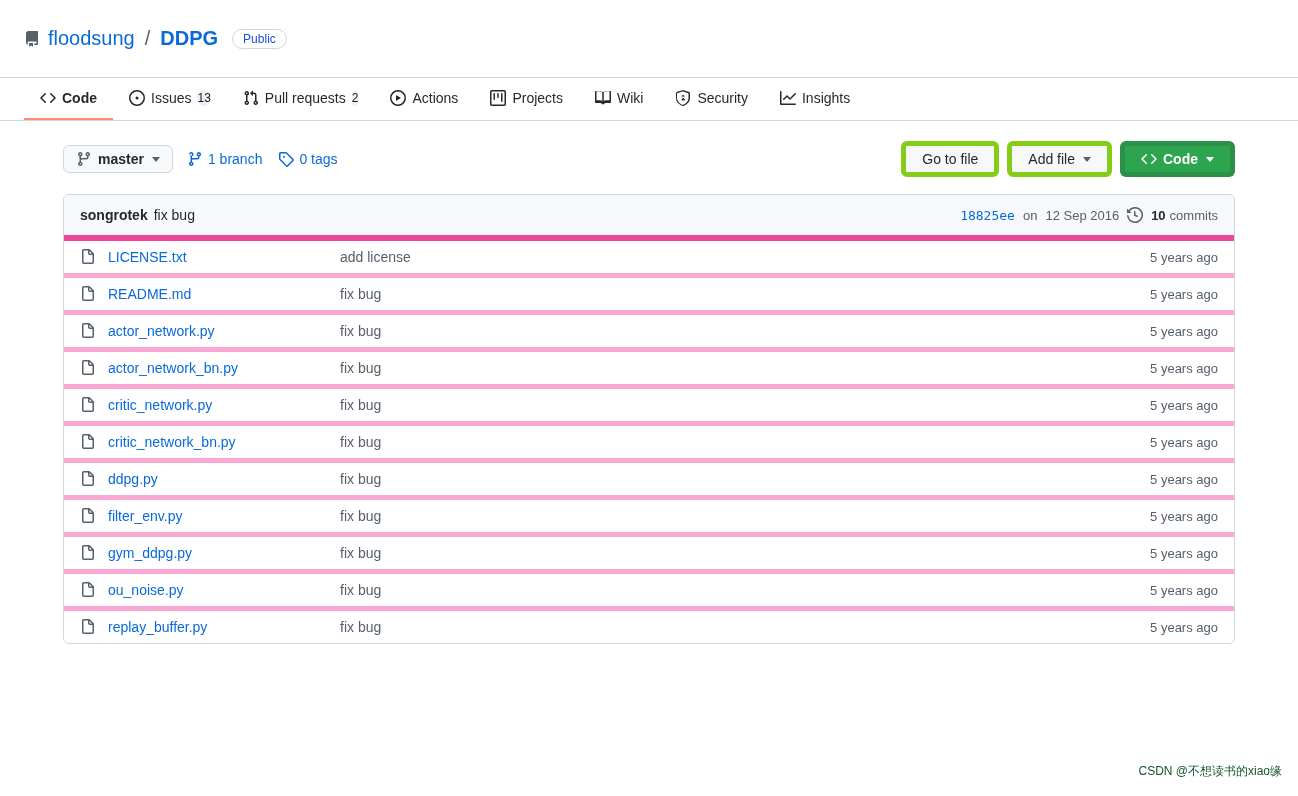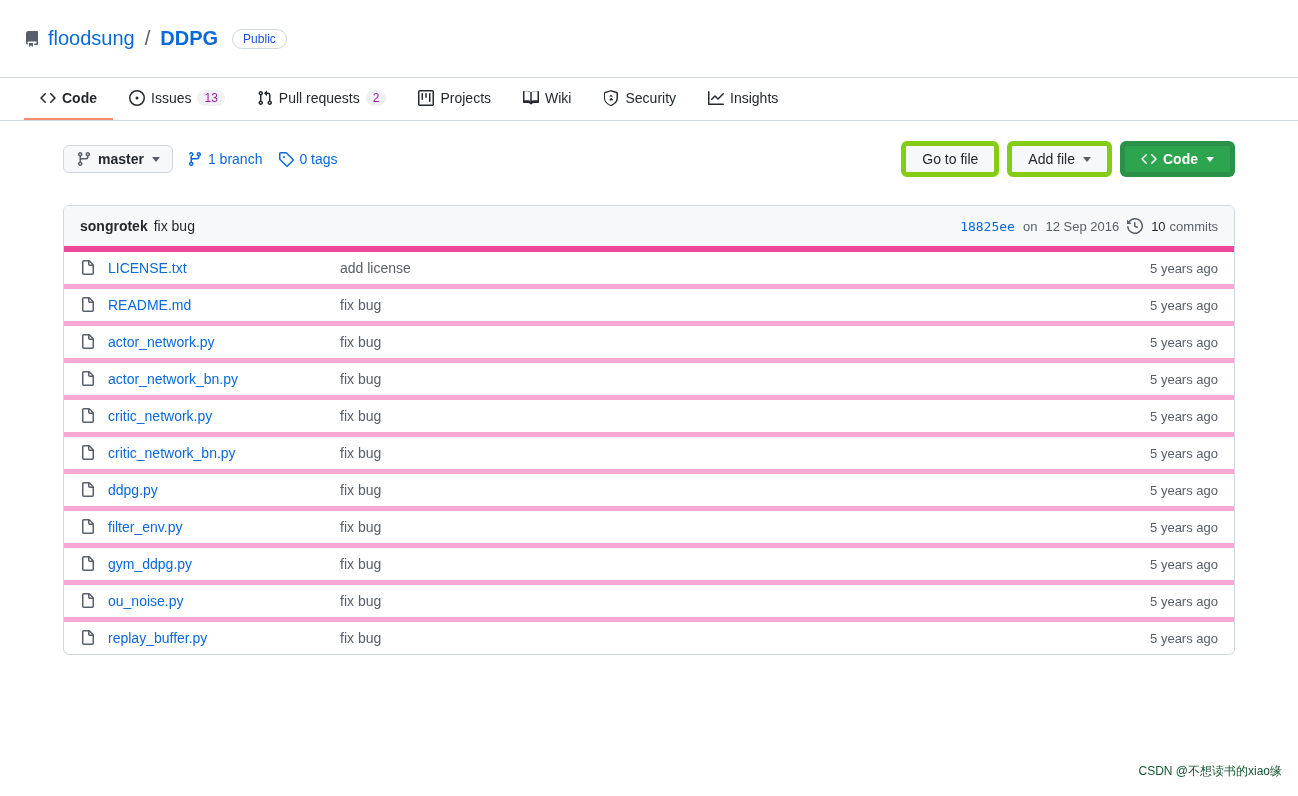--- a/index.html
+++ b/index.html
@@ -68,36 +68,36 @@
       white-space: nowrap;
     }
     .nav-tab.active {
       font-weight: 600;
       border-bottom: 2px solid #fd8c73;
       color: #24292f;
     }
     .nav-tab .badge {
       background: #afb8c133;
       border-radius: 2em;
-      padding: 1px 7px;
+      padding: 1px 0;
       font-size: 12px;
-      color: #a21caf;
+      color: #0f172a;
     }
 
     .main-content {
       max-width: 1220px;
       margin: 0 auto;
       padding: 20px 24px;
     }
 
     .repo-toolbar {
       display: flex;
       align-items: center;
       gap: 10px;
-      margin-bottom: 28px;
+      margin-bottom: 17px;
     }
 
     .branch-selector {
       display: flex;
       align-items: center;
       gap: 6px;
       border: 1px solid #d0d7de;
       border-radius: 6px;
       padding: 5px 12px;
       background: #f6f8fa;
@@ -198,21 +198,21 @@
     .commits-link {
       display: flex;
       align-items: center;
       gap: 4px;
       color: #57606a;
       font-size: 13px;
       cursor: pointer;
     }
     .commits-count {
       color: #24292f;
-      font-weight: 400;
+      font-weight: 700;
     }
 
     .file-row {
       display: flex;
       align-items: center;
       padding: 8px 16px;
       border-bottom: 5px solid #f9a8d4;
       gap: 12px;
     }
     .file-row:last-child { border-bottom: none; }
@@ -290,20 +290,26 @@
     </svg>
     <span>Issues</span>
     <span class="badge">13</span>
   </a>
   <a class="nav-tab">
     <svg width="16" height="16" viewBox="0 0 16 16" fill="currentColor">
       <path fill-rule="evenodd" d="M7.177 3.073L9.573.677A.25.25 0 0110 .854v4.792a.25.25 0 01-.427.177L7.177 3.427a.25.25 0 010-.354zM3.75 2.5a.75.75 0 100 1.5.75.75 0 000-1.5zm-2.25.75a2.25 2.25 0 113 2.122v5.256a2.251 2.251 0 11-1.5 0V5.372A2.25 2.25 0 011.5 3.25zM11 2.5h-1V4h1a1 1 0 011 1v5.628a2.251 2.251 0 101.5 0V5A2.5 2.5 0 0011 2.5zm1 10.25a.75.75 0 111.5 0 .75.75 0 01-1.5 0zM3.75 12a.75.75 0 100 1.5.75.75 0 000-1.5z"></path>
     </svg>
     <span>Pull requests</span>
     <span class="badge">2</span>
+  </a>
+  <a class="nav-tab">
+    <svg width="16" height="16" viewBox="0 0 16 16" fill="currentColor">
+      <path fill-rule="evenodd" d="M1.5 8a6.5 6.5 0 1113 0 6.5 6.5 0 01-13 0zM8 0a8 8 0 100 16A8 8 0 008 0zM6.379 5.227A.25.25 0 006 5.442v5.117a.25.25 0 00.379.214l4.264-2.559a.25.25 0 000-.428L6.379 5.227z"></path>
+    </svg>
+    <span>Actions</span>
   </a>
   <a class="nav-tab">
     <svg width="16" height="16" viewBox="0 0 16 16" fill="currentColor">
       <path fill-rule="evenodd" d="M1.75 0A1.75 1.75 0 000 1.75v12.5C0 15.216.784 16 1.75 16h12.5A1.75 1.75 0 0016 14.25V1.75A1.75 1.75 0 0014.25 0H1.75zM1.5 1.75a.25.25 0 01.25-.25h12.5a.25.25 0 01.25.25v12.5a.25.25 0 01-.25.25H1.75a.25.25 0 01-.25-.25V1.75zM11.75 3a.75.75 0 00-.75.75v7.5a.75.75 0 001.5 0v-7.5a.75.75 0 00-.75-.75zm-8.25.75a.75.75 0 011.5 0v5.5a.75.75 0 01-1.5 0v-5.5zM8 3a.75.75 0 00-.75.75v3.5a.75.75 0 001.5 0v-3.5A.75.75 0 008 3z"></path>
     </svg>
     <span>Projects</span>
   </a>
   <a class="nav-tab">
     <svg width="16" height="16" viewBox="0 0 16 16" fill="currentColor">
       <path fill-rule="evenodd" d="M0 1.75A.75.75 0 01.75 1h4.253c1.227 0 2.317.59 3 1.501A3.744 3.744 0 0111.006 1h4.245a.75.75 0 01.75.75v10.5a.75.75 0 01-.75.75h-4.507a2.25 2.25 0 00-1.591.659l-.622.621a.75.75 0 01-1.062 0l-.622-.621A2.25 2.25 0 005.258 13H.75a.75.75 0 01-.75-.75V1.75zm7.25 10.32V3.265a2.25 2.25 0 00-2.25-2.015H1.5v9h3.757a3.75 3.75 0 011.993.57zM8.75 3.265a2.25 2.25 0 012.25-2.015H14.5v9h-3.757a3.75 3.75 0 00-1.993.57V3.265z"></path>

